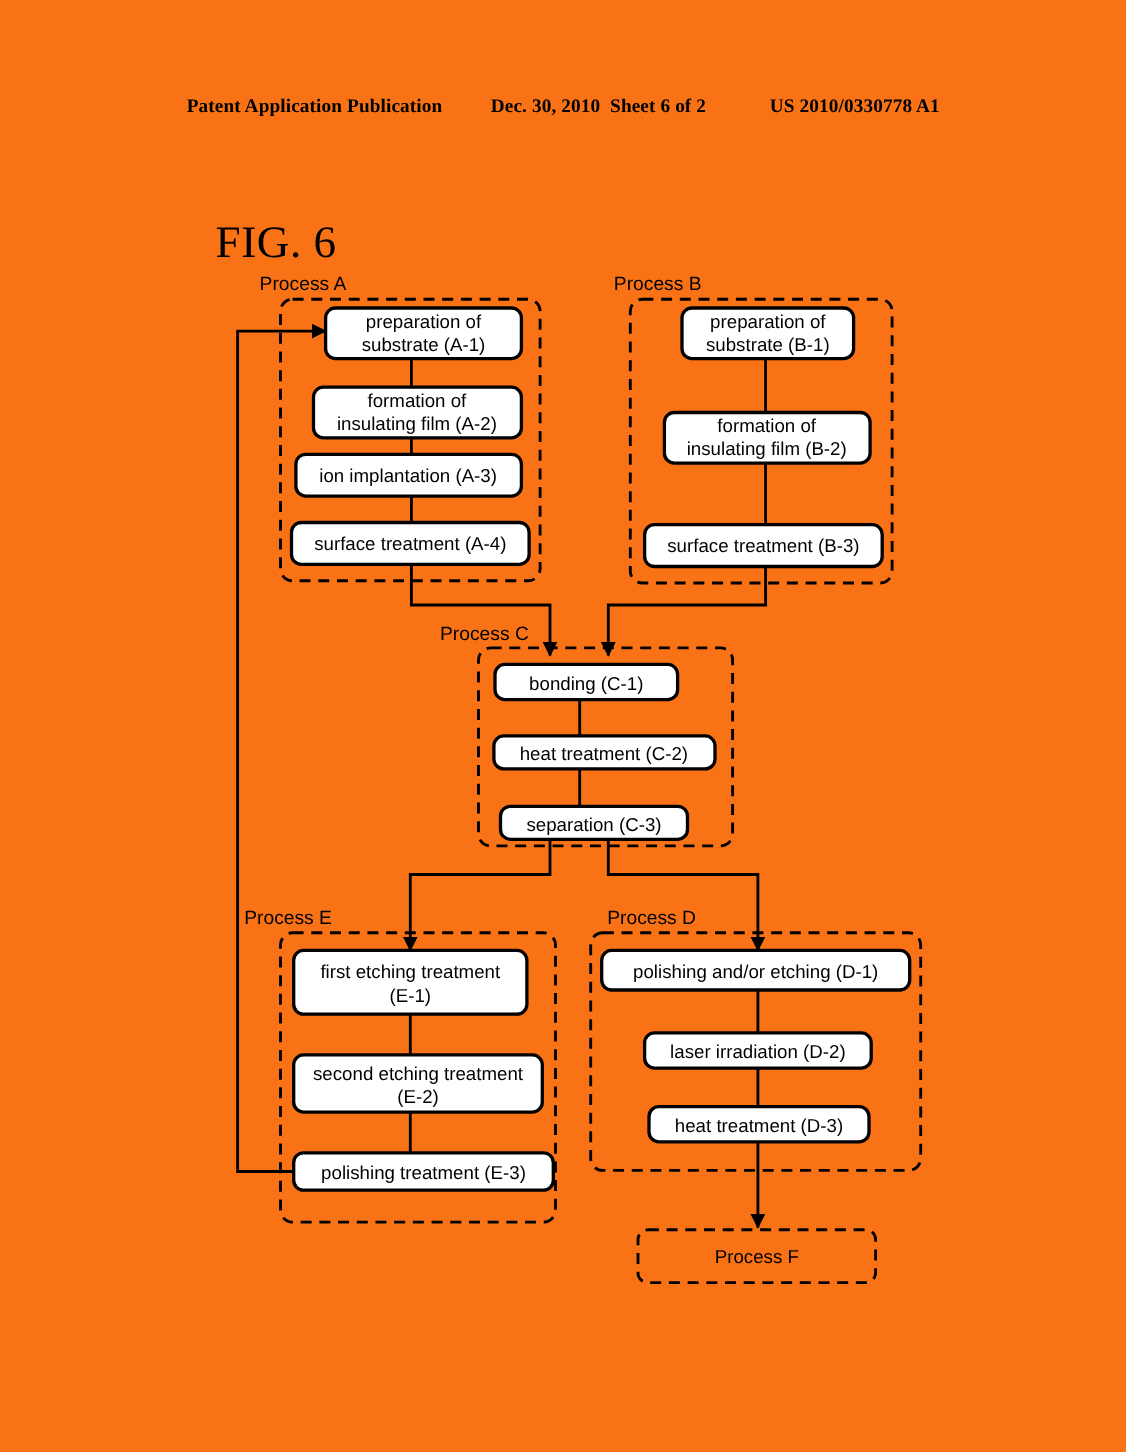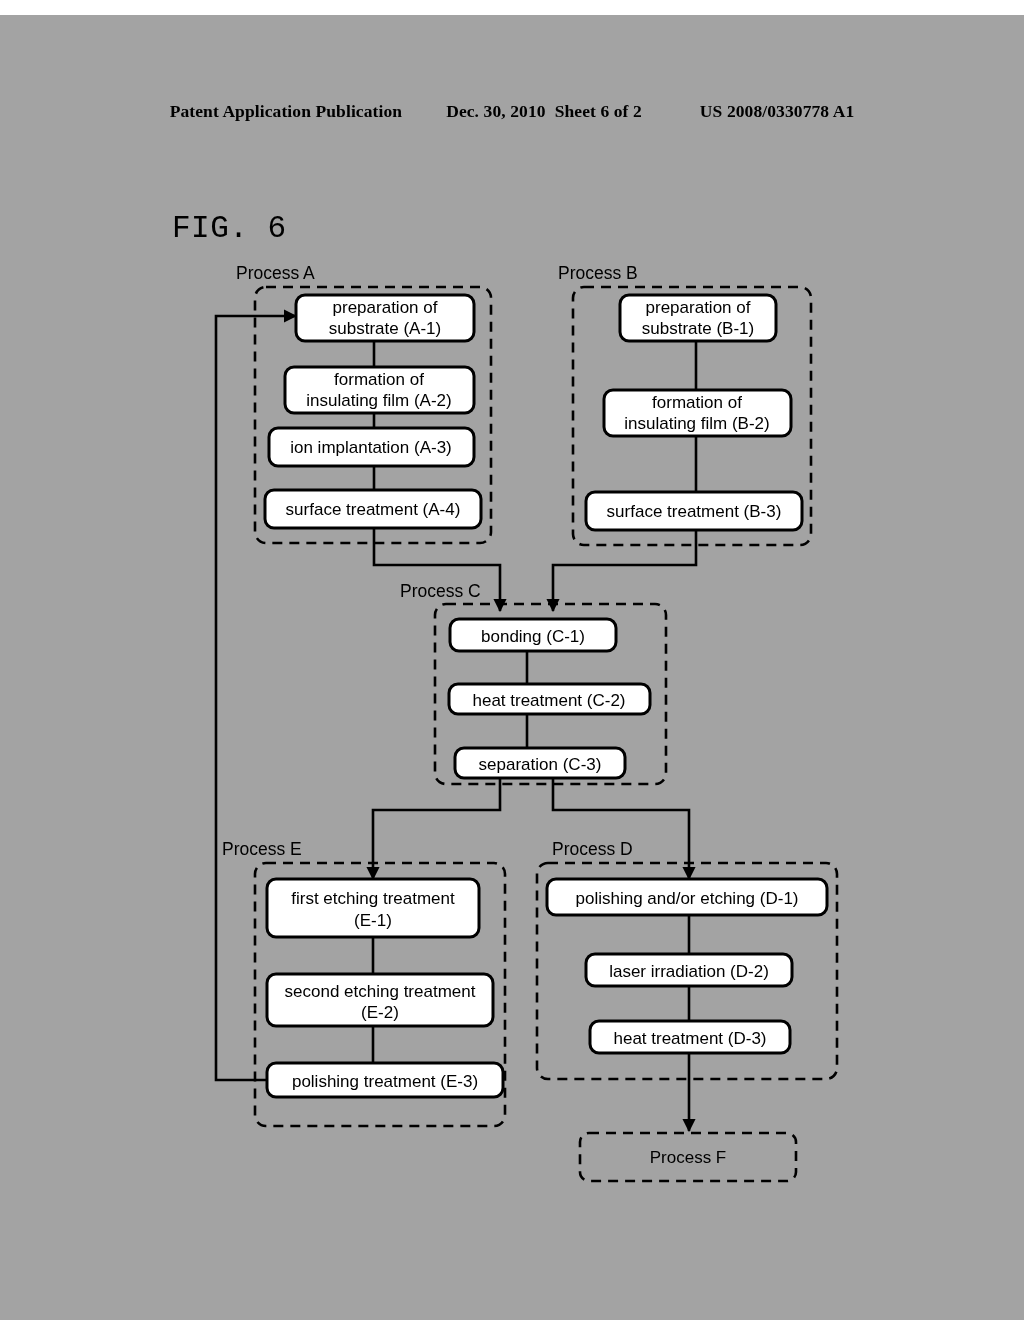--- a/index.html
+++ b/index.html
@@ -10,22 +10,21 @@
   body {
     width: 1024px;
     height: 1320px;
     position: relative;
     font-family: "Liberation Sans", sans-serif;
     overflow: hidden;
   }
   #page {
     position: absolute;
     inset: 0;
-    background: #a3a3a3;
-    margin-top: 15px;
+    background: #f97316;
   }
   
   .pat-header {
     position: absolute;
     top: 86px;
     left: 0;
     width: 1024px;
     height: 26px;
     display: flex;
     justify-content: center;
@@ -45,24 +44,24 @@
   
   #figure {
     position: absolute;
     top: 0;
     left: 0;
     width: 1024px;
     height: 1320px;
   }
   .fig-title {
     position: absolute;
-    left: 172px;
+    left: 196px;
     top: 196px;
-    font-family: Liberation Mono, monospace;
-    font-size: 31px;
+    font-family: Liberation Serif, serif;
+    font-size: 41px;
     letter-spacing: 0.5px;
     color: #000;
   }
   svg { display: block; }
   .grp-label {
     font-family: "Liberation Sans", sans-serif;
     font-size: 17.5px;
     fill: #000;
   }
   .box-label {
@@ -96,21 +95,21 @@
 </style>
 </head>
 <body>
 
 <div id="page">
 
   <div class="pat-header">
     <span class="seg-pub">Patent Application Publication</span>
     <span class="seg-date">Dec. 30, 2010</span>
     <span class="seg-sheet">Sheet 6 of 2</span>
-    <span class="seg-num">US 2008/0330778 A1</span>
+    <span class="seg-num">US 2010/0330778 A1</span>
   </div>
 
   <div class="fig-title">FIG. 6</div>
 
   <svg id="figure" width="1024" height="1320" viewBox="0 0 1024 1320" xmlns="http://www.w3.org/2000/svg">
 
     <defs>
       <marker id="ah" viewBox="0 0 10 10" refX="9.2" refY="5" markerWidth="5.2" markerHeight="5.2" orient="auto-start-reverse">
         <path d="M 0 0 L 10 5 L 0 10 z" class="arrowhead"></path>
       </marker>

